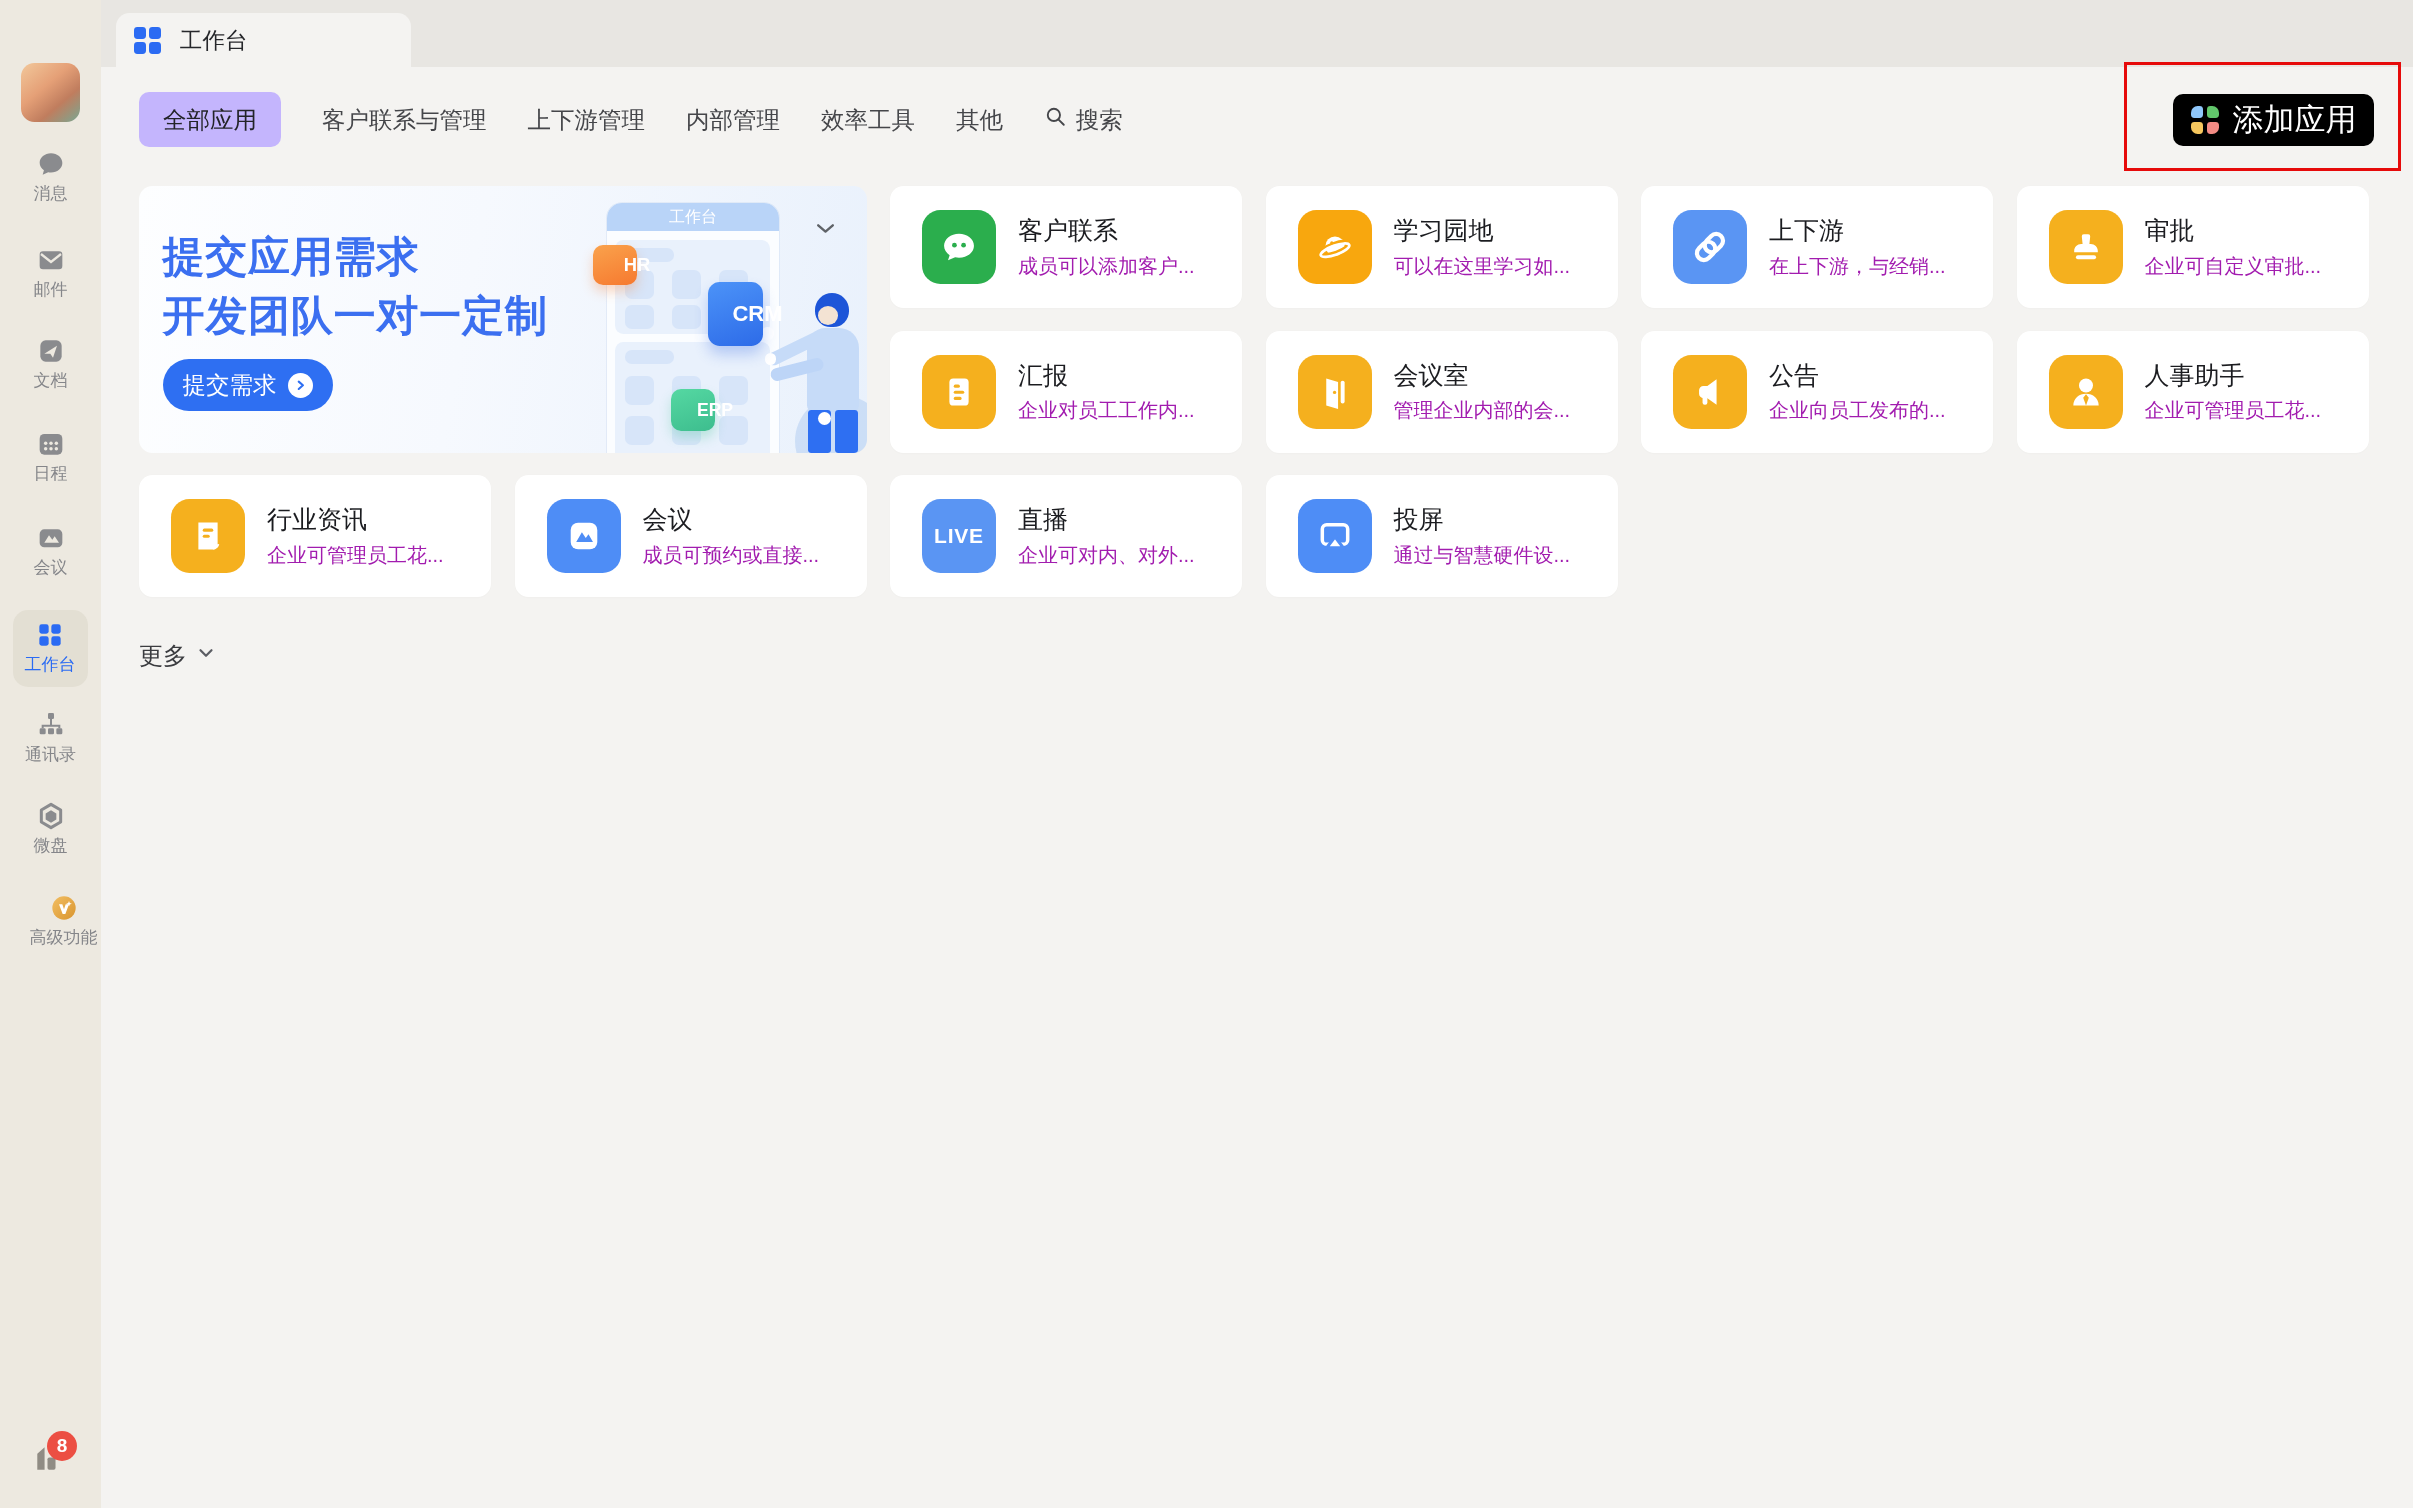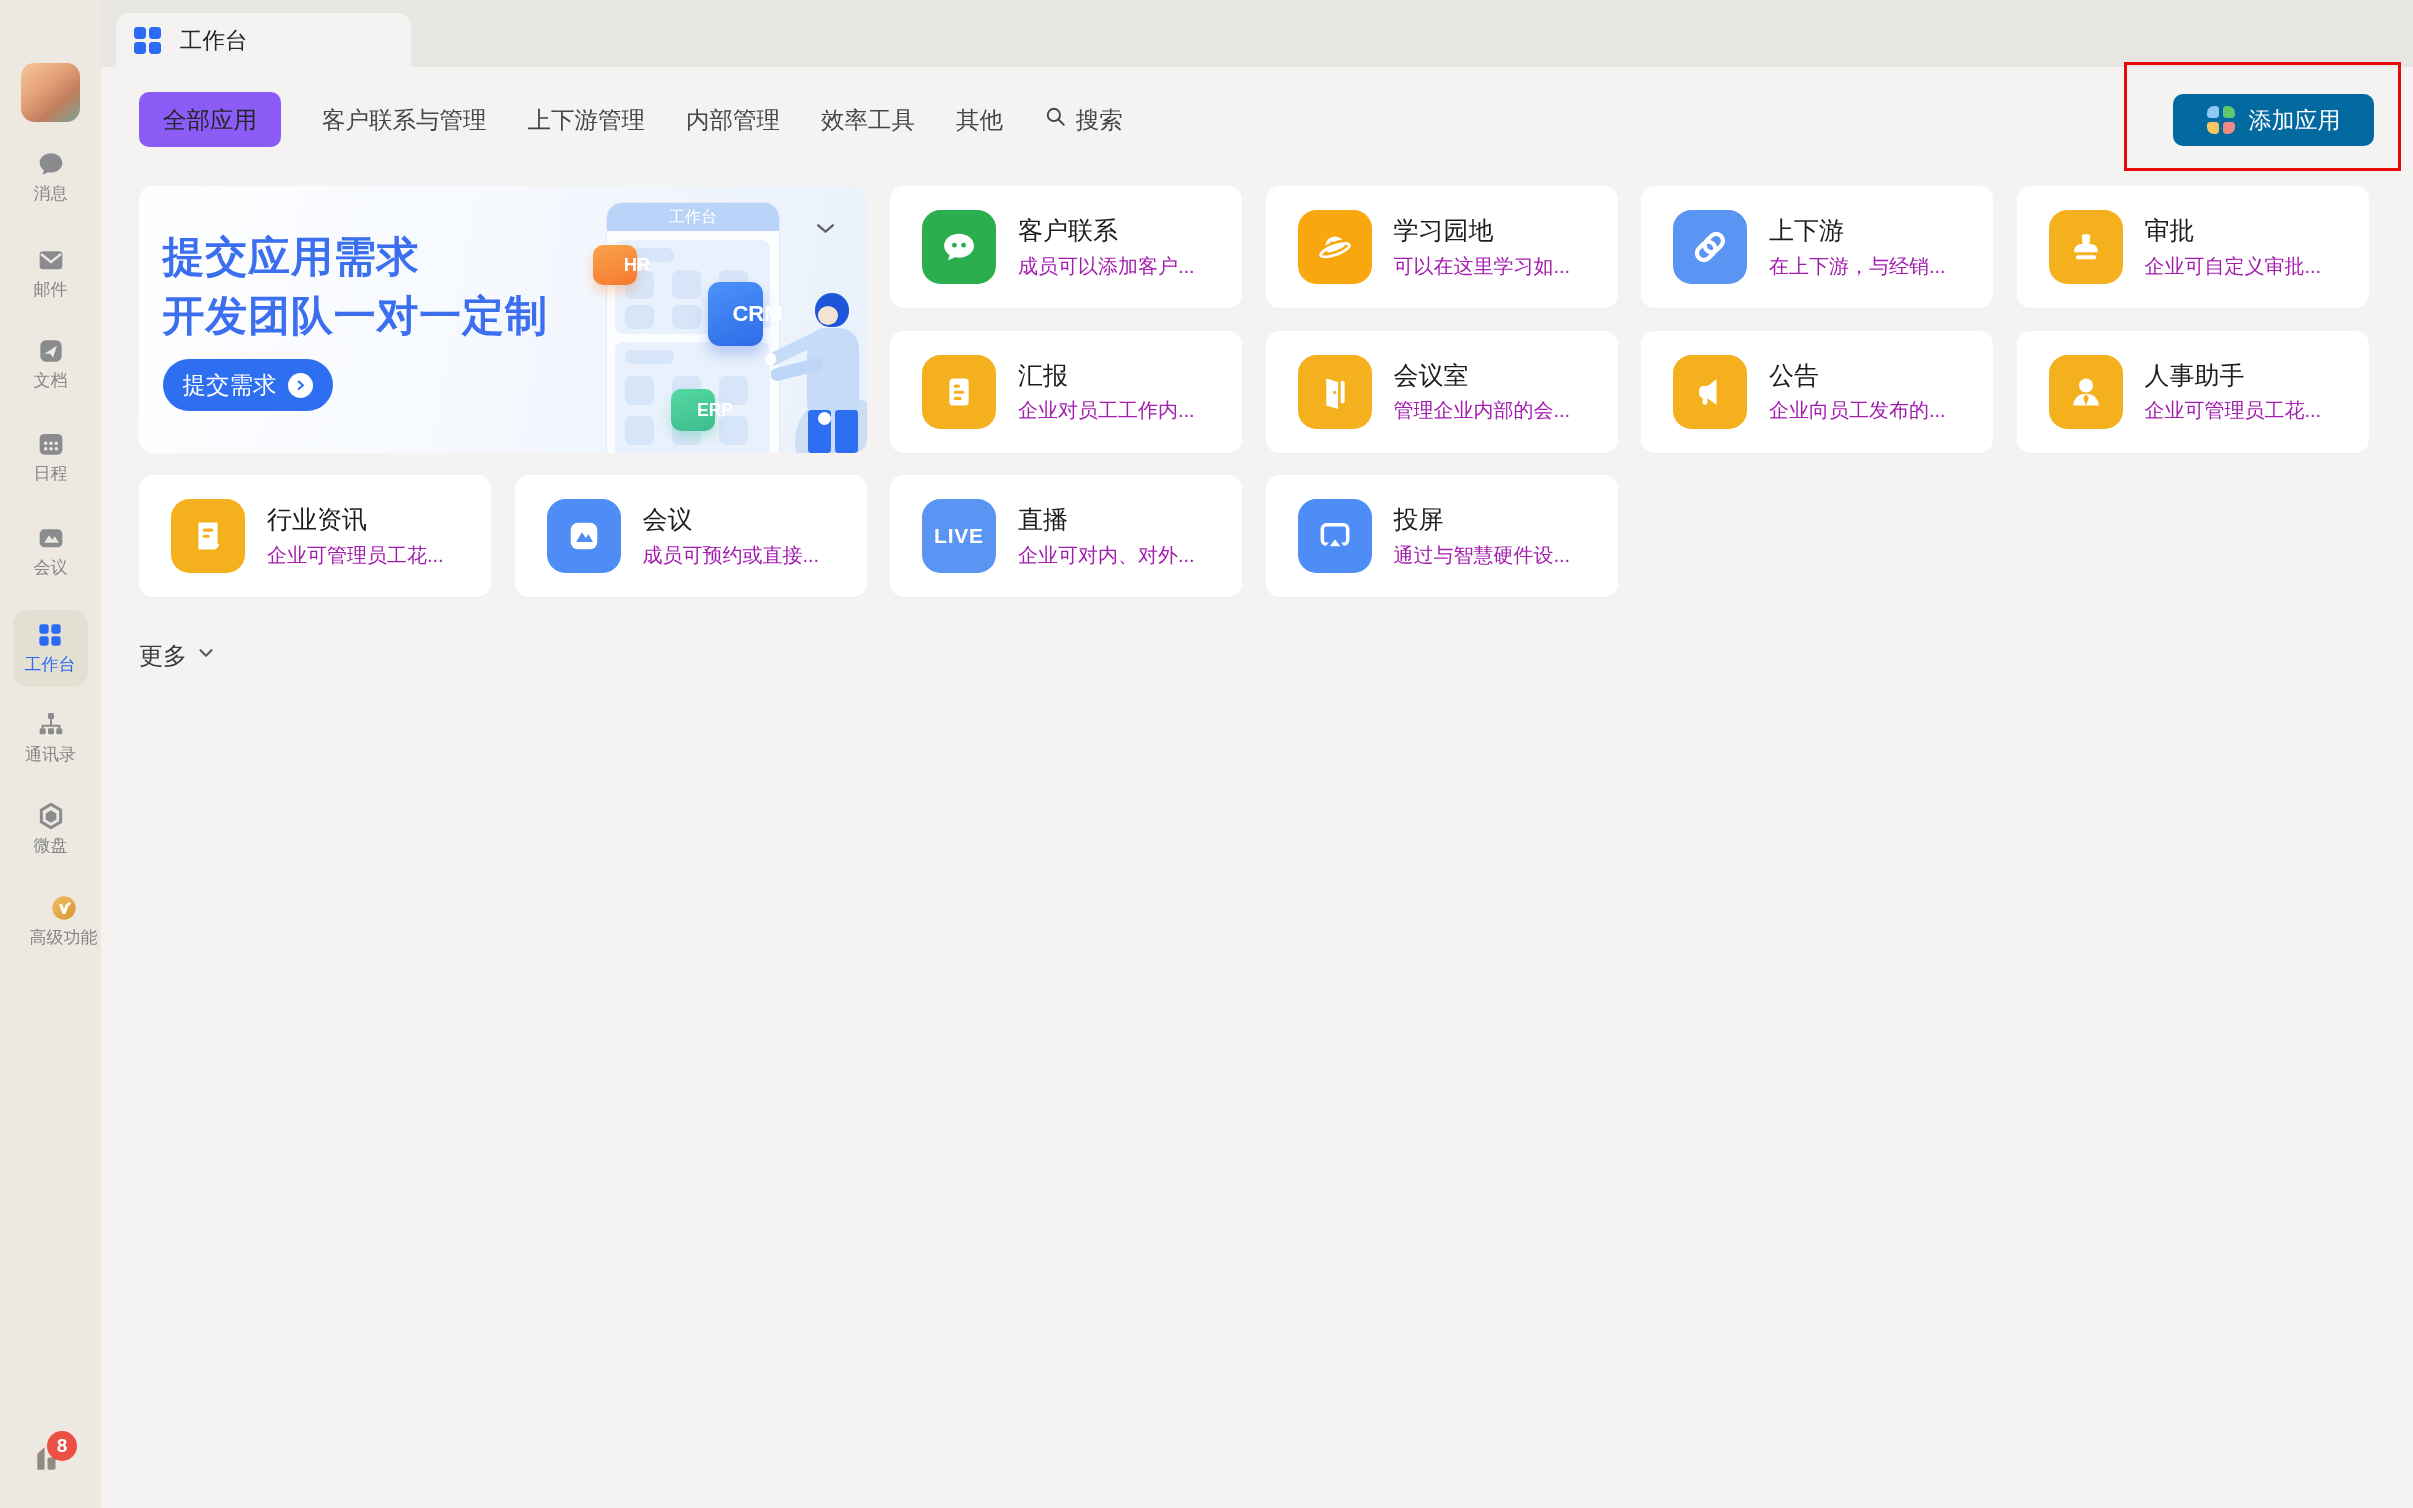--- a/index.html
+++ b/index.html
@@ -48,29 +48,29 @@
   .tab-label { font-size: 22.6px; color: #26272B; }
 
   
   .main { position: absolute; left: 101px; top: 67px; width: 2313px; height: 1441px; background: #F4F3F1; }
 
   .filters { position: absolute; left: 38px; top: 25px; height: 55px; display: flex; align-items: center; }
   .chip {
     height: 55px; padding: 0 24px; border-radius: 10px;
     display: flex; align-items: center; font-size: 23.5px; color: #45464A; cursor: pointer; white-space: nowrap;
   }
-  .chip.active { background: #8b5cf6; color: #232428; }
+  .chip.active { background: #c4b5fd; color: #232428; }
   .chip.plain { padding: 0; margin-left: 41px; }
   .search { display: flex; align-items: center; gap: 9.2px; margin-left: 41px; font-size: 23.5px; color: #45464A; cursor: pointer; }
 
   .add-btn {
     position: absolute; top: 27px; right: 40px; width: 201px; height: 52px;
-    border: none; border-radius: 10px; background: #0369a1; cursor: pointer;
+    border: none; border-radius: 10px; background: #000000; cursor: pointer;
     display: flex; align-items: center; justify-content: center; gap: 13.4px;
-    color: #fff; font-size: 23px; font-family: inherit;
+    color: #fff; font-size: 31px; font-family: inherit;
   }
   .add-grid { width: 28.5px; height: 28.5px; display: grid; grid-template-columns: 12.6px 12.6px; grid-template-rows: 12.6px 12.6px; gap: 3.4px; }
   .add-grid span { border-radius: 3.4px; }
   .add-grid span:nth-child(1) { background: #8FC7FA; border-top-left-radius: 6.7px; }
   .add-grid span:nth-child(2) { background: #62C76C; border-top-right-radius: 6.7px; }
   .add-grid span:nth-child(3) { background: #F6C75E; border-bottom-left-radius: 6.7px; }
   .add-grid span:nth-child(4) { background: #F28B84; border-bottom-right-radius: 6.7px; }
 
   .annotation {
     position: absolute; left: 2124px; top: 62px; width: 277px; height: 109px;

